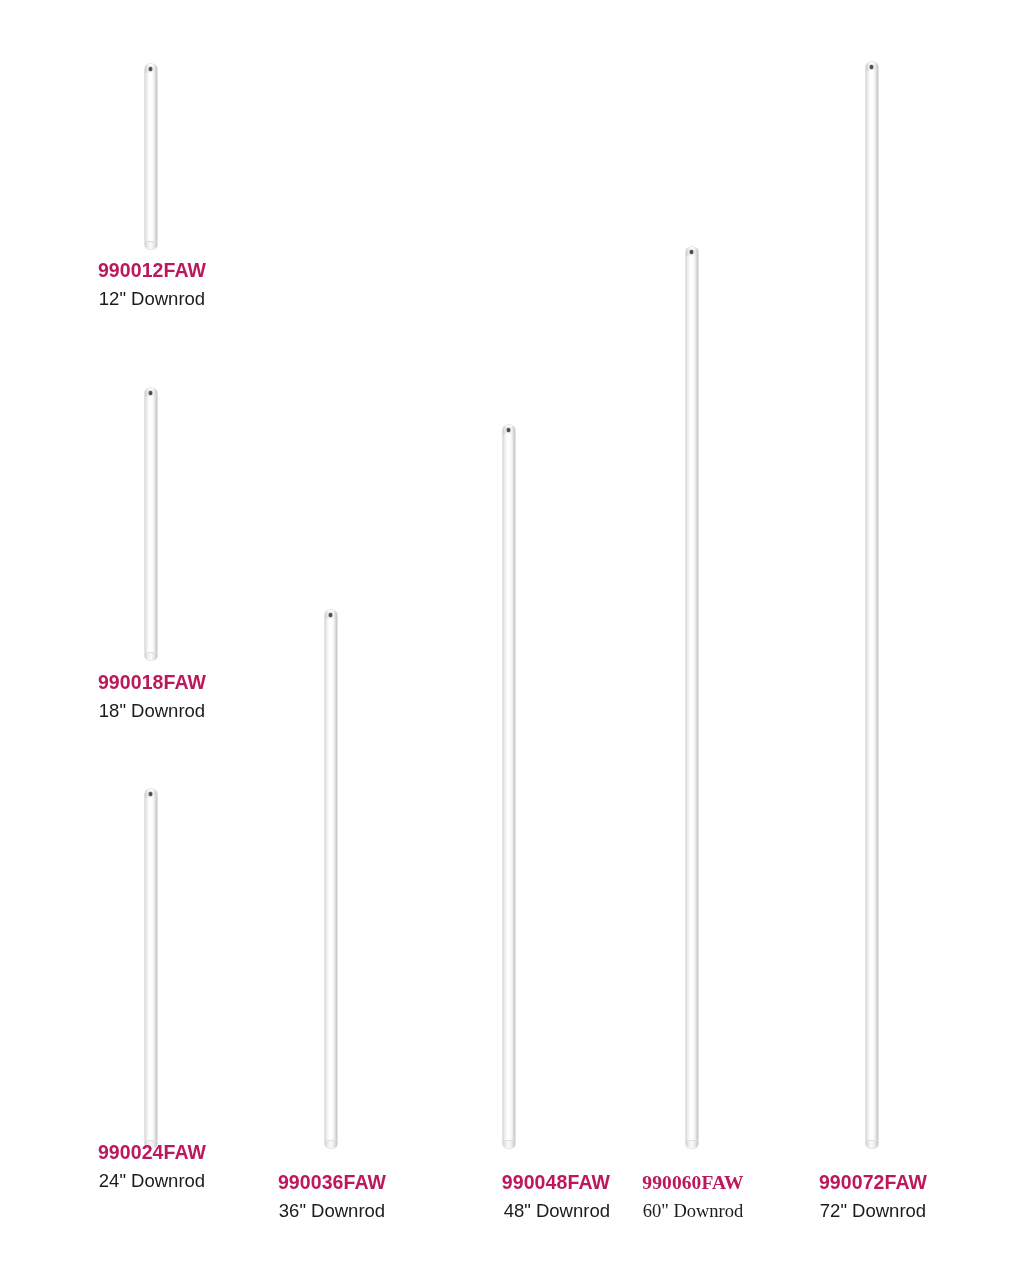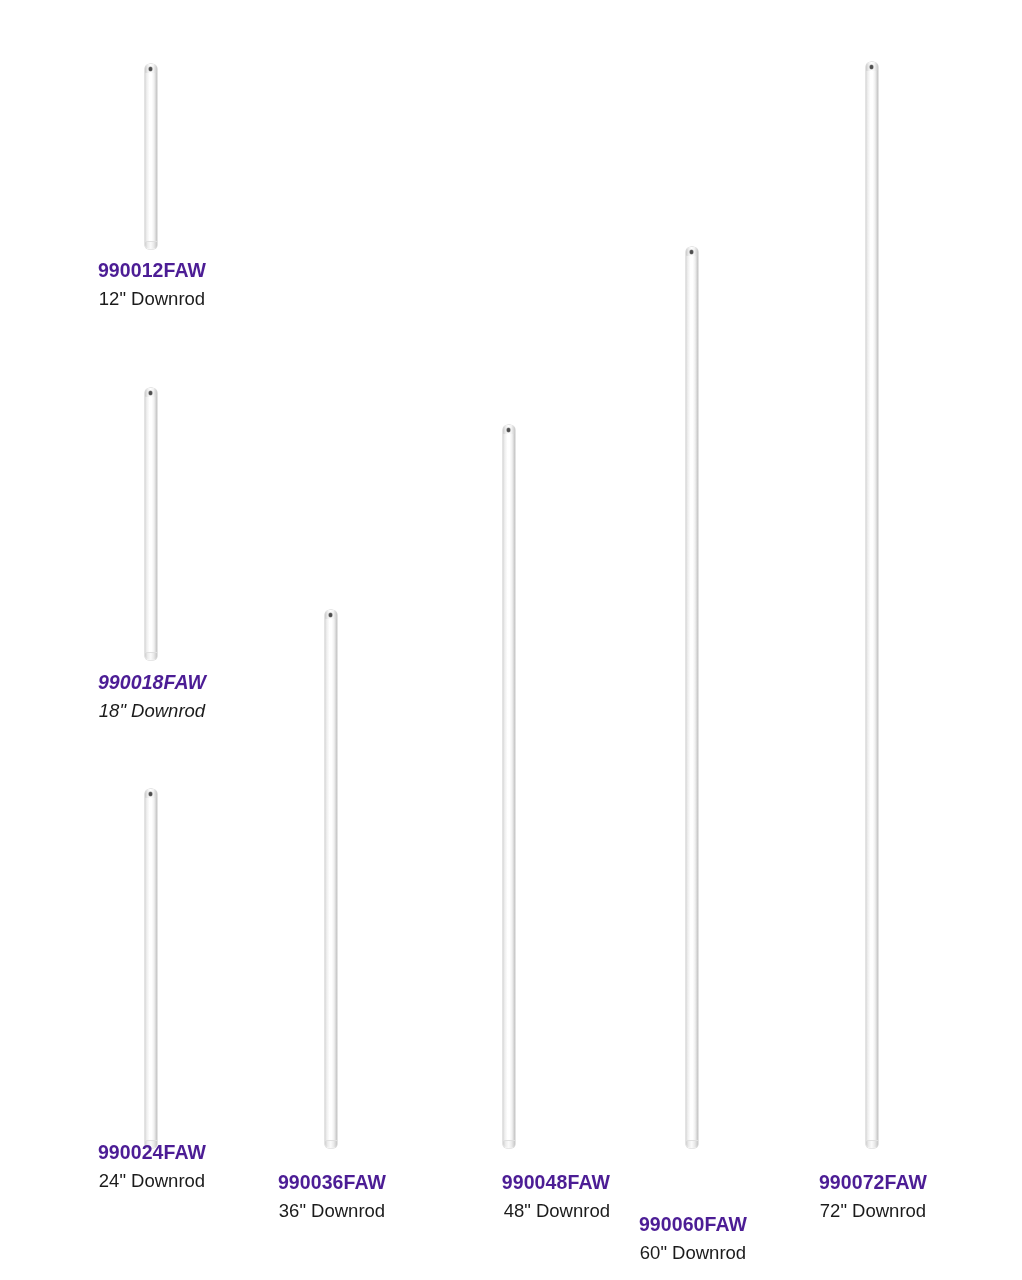--- a/index.html
+++ b/index.html
@@ -84,21 +84,21 @@
   .label-block {
     position: absolute;
     text-align: center;
     width: 200px;
     line-height: 1.3;
   }
   .sku {
     font-size: 19.5px;
     font-weight: bold;
     letter-spacing: 0.1px;
-    color: #4c1d95;
+    color: #be185d;
     white-space: nowrap;
   }
   .desc {
     font-size: 18.5px;
     font-weight: normal;
     color: #1b1b1b;
     margin-top: 4px;
     white-space: nowrap;
   }
 </style>
@@ -122,21 +122,21 @@
   </div>
 
   <div class="rod-item">
     <div class="rod" style="left:145px; top:388px; height:272px;">
       <div class="rod-top-cap">
         <div class="rod-screw"></div>
       </div>
       <div class="rod-seam"></div>
       <div class="rod-bottom-cap"></div>
     </div>
-    <div class="label-block" style="left:52px; top:670px;font-style:italic;">
+    <div class="label-block" style="left:52px; top:670px;">
       <div class="sku">990018FAW</div>
       <div class="desc">18" Downrod</div>
     </div>
   </div>
 
   <div class="rod-item">
     <div class="rod" style="left:145px; top:789px; height:359px;">
       <div class="rod-top-cap">
         <div class="rod-screw"></div>
       </div>
@@ -178,21 +178,21 @@
   </div>
 
   <div class="rod-item">
     <div class="rod" style="left:686px; top:247px; height:901px;">
       <div class="rod-top-cap">
         <div class="rod-screw"></div>
       </div>
       <div class="rod-seam"></div>
       <div class="rod-bottom-cap"></div>
     </div>
-    <div class="label-block" style="left:593px; top:1212px;">
+    <div class="label-block" style="left:593px; top:1170px;font-family:Liberation Serif, serif;">
       <div class="sku">990060FAW</div>
       <div class="desc">60" Downrod</div>
     </div>
   </div>
 
   <div class="rod-item">
     <div class="rod" style="left:866px; top:62px; height:1086px;">
       <div class="rod-top-cap">
         <div class="rod-screw"></div>
       </div>

